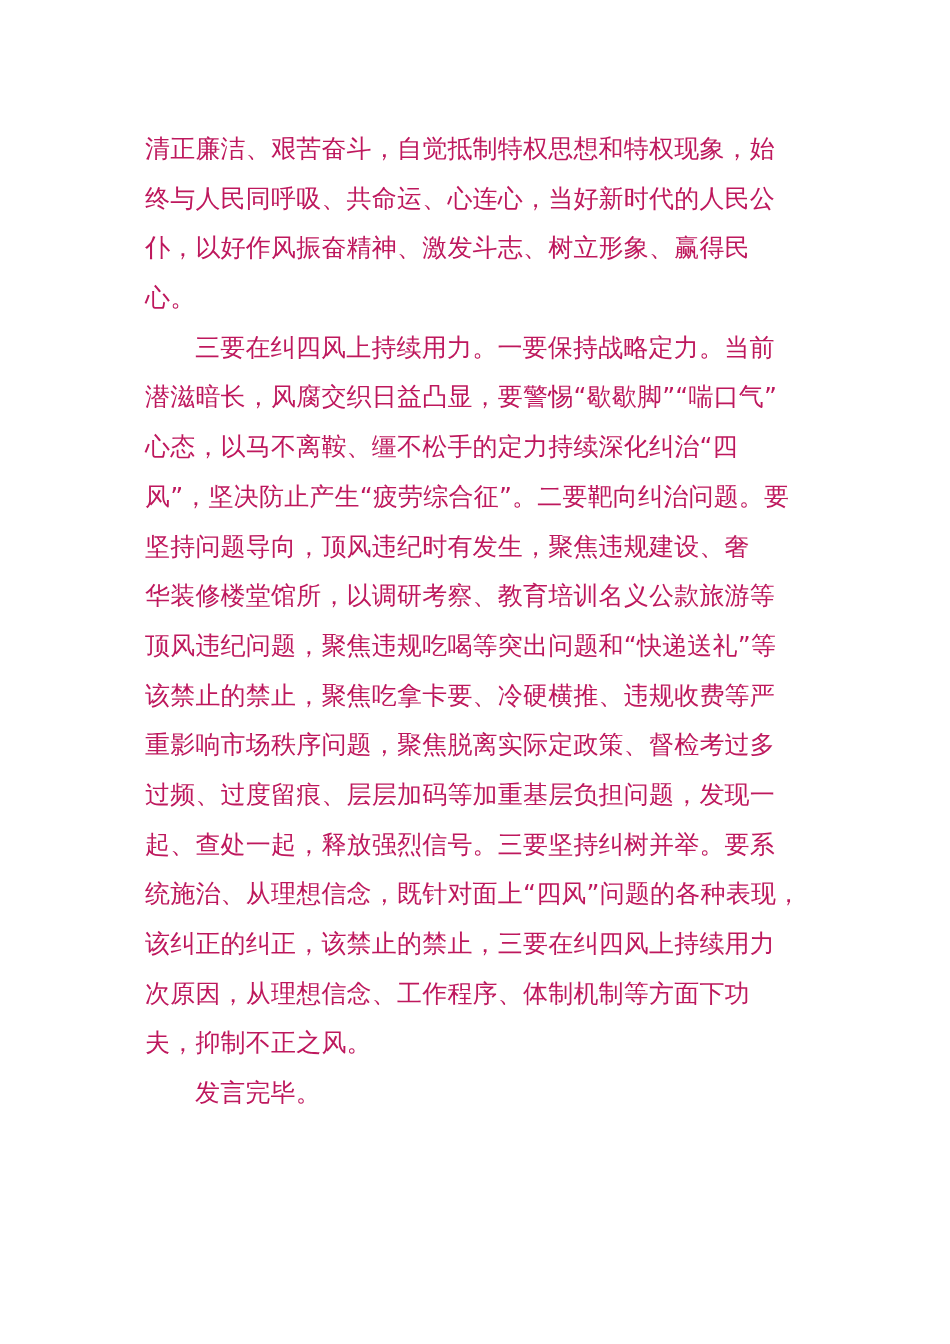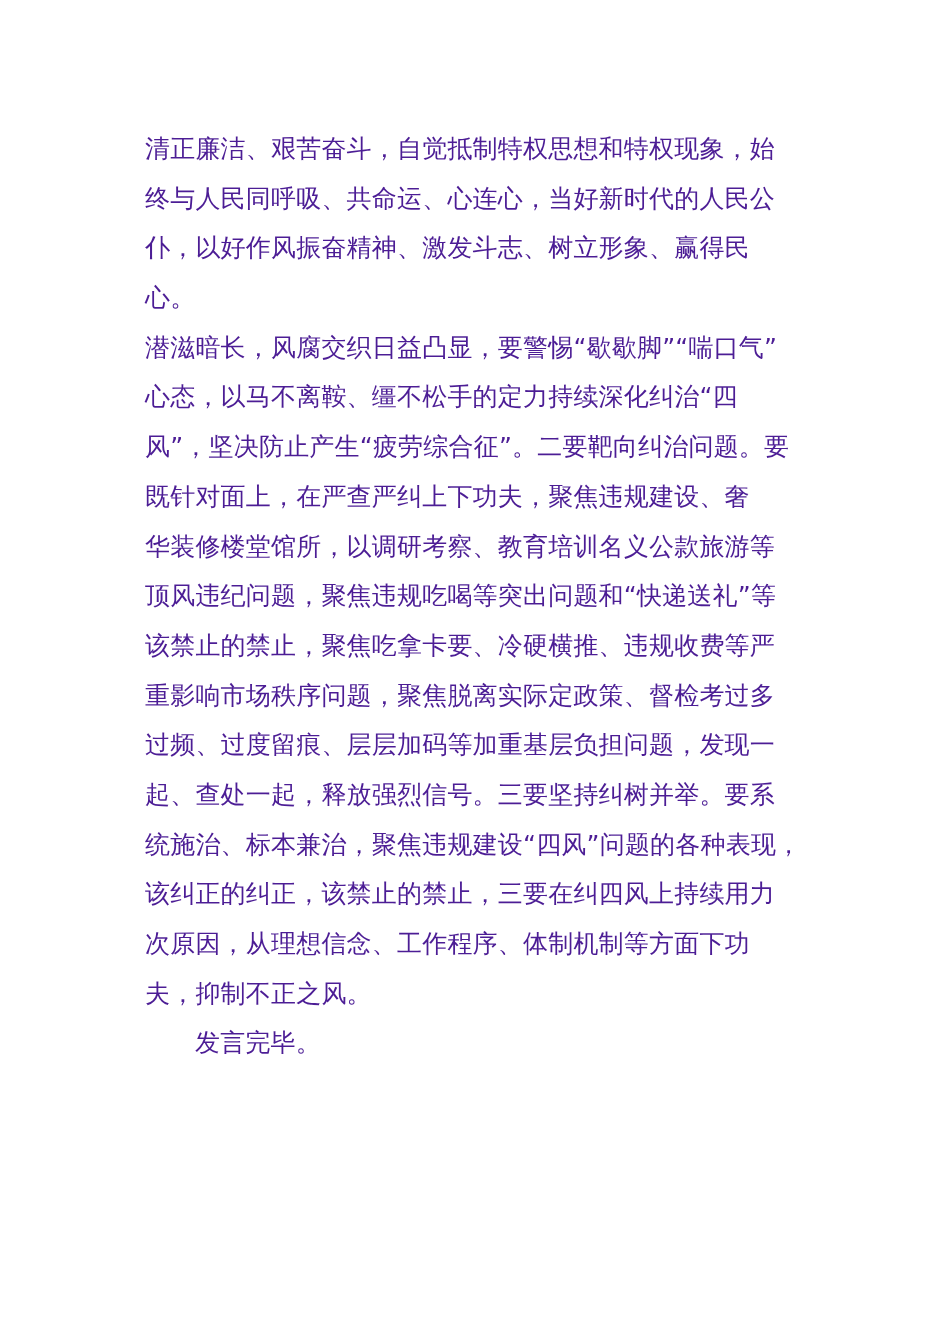--- a/index.html
+++ b/index.html
@@ -4,52 +4,53 @@
   <style>
     html, body { margin: 0; padding: 0; background: #ffffff; }
     body { width: 950px; height: 1344px; position: relative; overflow: hidden; }
     .page {
       position: absolute;
       left: 145px;
       top: 124px;
       width: 660px;
       font-family: "DejaVu Sans", "Liberation Sans", sans-serif;
       font-size: 25px;
-      color: #4c1d95;
+      color: #be185d;
     }
     .line {
       height: 49.7px;
       line-height: 49.7px;
       white-space: nowrap;
       letter-spacing: 0.2px;
     }
     .indent { padding-left: 50px; }
   </style>
 </head>
 <body>
 
 <div class="page">
   <div>
     <div class="line">清正廉洁、艰苦奋斗，自觉抵制特权思想和特权现象，始</div>
     <div class="line">终与人民同呼吸、共命运、心连心，当好新时代的人民公</div>
     <div class="line">仆，以好作风振奋精神、激发斗志、树立形象、赢得民</div>
     <div class="line">心。</div>
   </div>
   <div>
+    <div class="line indent">三要在纠四风上持续用力。一要保持战略定力。当前</div>
     <div class="line">潜滋暗长，风腐交织日益凸显，要警惕“歇歇脚”“喘口气”</div>
     <div class="line">心态，以马不离鞍、缰不松手的定力持续深化纠治“四</div>
     <div class="line">风”，坚决防止产生“疲劳综合征”。二要靶向纠治问题。要</div>
-    <div class="line">既针对面上，在严查严纠上下功夫，聚焦违规建设、奢</div>
+    <div class="line">坚持问题导向，顶风违纪时有发生，聚焦违规建设、奢</div>
     <div class="line">华装修楼堂馆所，以调研考察、教育培训名义公款旅游等</div>
     <div class="line">顶风违纪问题，聚焦违规吃喝等突出问题和“快递送礼”等</div>
     <div class="line">该禁止的禁止，聚焦吃拿卡要、冷硬横推、违规收费等严</div>
     <div class="line">重影响市场秩序问题，聚焦脱离实际定政策、督检考过多</div>
     <div class="line">过频、过度留痕、层层加码等加重基层负担问题，发现一</div>
     <div class="line">起、查处一起，释放强烈信号。三要坚持纠树并举。要系</div>
-    <div class="line">统施治、标本兼治，聚焦违规建设“四风”问题的各种表现，</div>
+    <div class="line">统施治、从理想信念，既针对面上“四风”问题的各种表现，</div>
     <div class="line">该纠正的纠正，该禁止的禁止，三要在纠四风上持续用力</div>
     <div class="line">次原因，从理想信念、工作程序、体制机制等方面下功</div>
     <div class="line">夫，抑制不正之风。</div>
   </div>
   <div>
     <div class="line indent">发言完毕。</div>
   </div>
 </div>
 
 </body></html>

